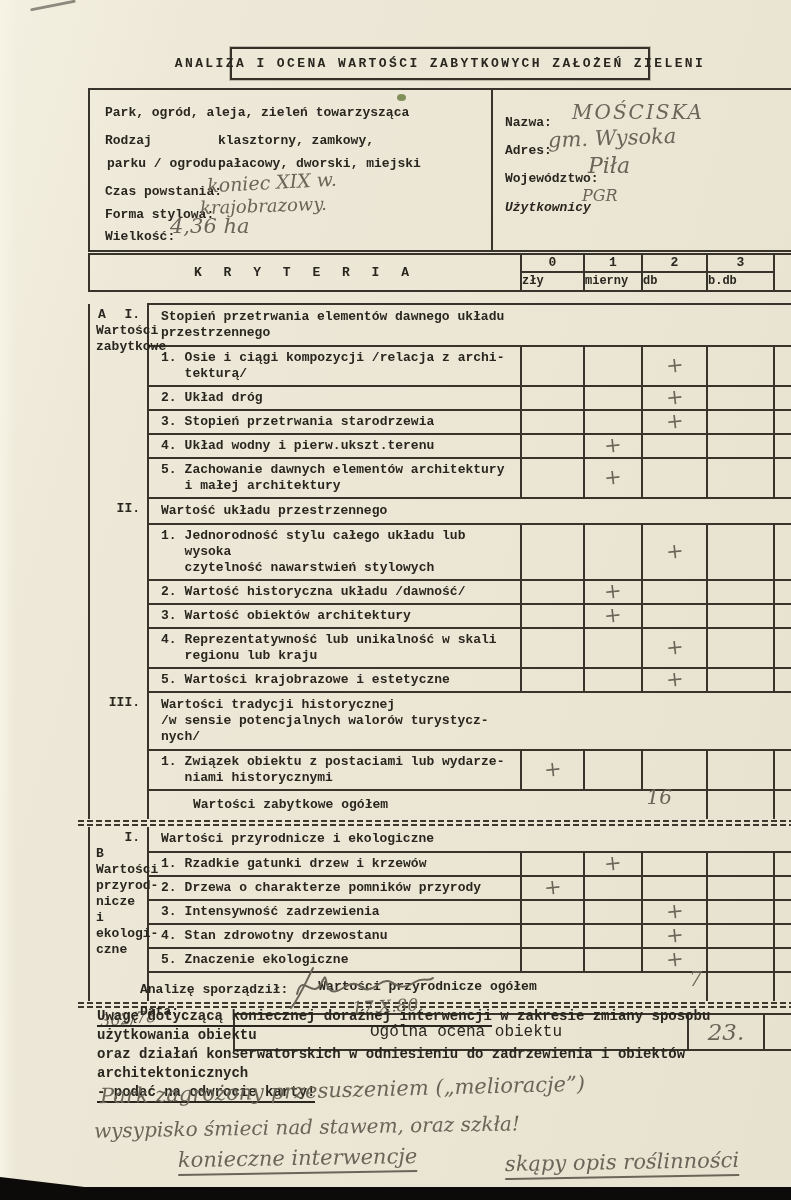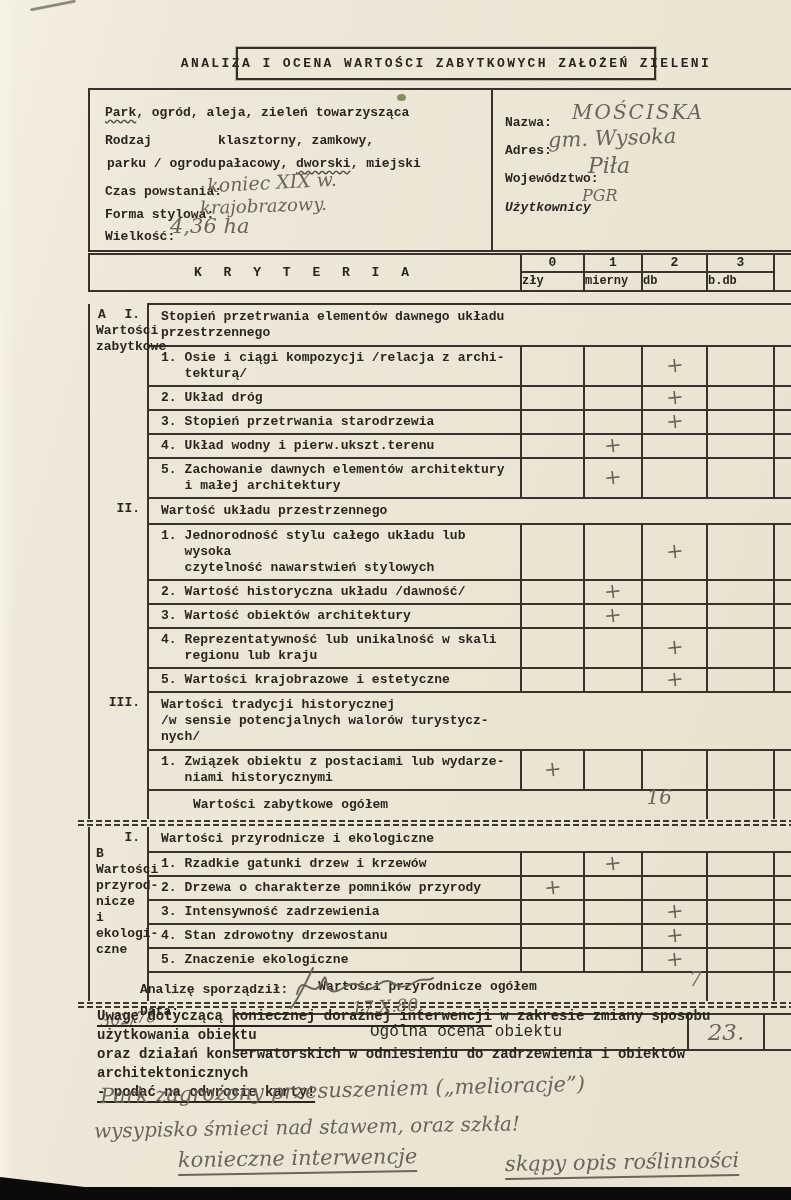--- a/index.html
+++ b/index.html
@@ -10,34 +10,34 @@
     color:#29261f;
   }
   
   .corner-fold{position:absolute;left:30px;top:4px;width:46px;height:3px;background:#57534a;opacity:.65;transform:rotate(-11deg);border-radius:2px;}
   .edge-strip{position:absolute;left:0;top:0;width:16px;height:100%;background:linear-gradient(90deg,#f6f3e6,rgba(246,243,230,0));}
   .ink-dot{position:absolute;left:397px;top:94px;width:9px;height:7px;border-radius:50%;background:#6f7f43;opacity:.85;}
   .scan-bar{position:absolute;left:0;top:1187px;width:791px;height:13px;background:#0c0b09;}
   .scan-wedge{position:absolute;left:0;top:1174px;width:110px;height:26px;background:#0c0b09;clip-path:polygon(0 12%,100% 62%,100% 100%,0 100%);}
   
   .title-box{
-    position:absolute;left:236px;top:47px;width:416px;height:29px;
+    position:absolute;left:230px;top:47px;width:416px;height:29px;
     border:2px solid #353128; box-shadow:0 0 0 1px rgba(53,49,40,.25);
     display:flex;align-items:center;justify-content:center;
     font-weight:bold;font-size:13px;letter-spacing:2.4px;white-space:nowrap;
   }
   
   .header-box{
     position:absolute;left:88px;top:88px;width:703px;height:160px;
     border-top:2px solid #38342b;border-bottom:2px solid #38342b;border-left:2px solid #38342b;
   }
   .header-divider{position:absolute;left:401px;top:0;width:2px;height:100%;background:#38342b;}
   .fld{position:absolute;font-weight:bold;font-size:13px;line-height:16px;white-space:nowrap;}
   .hand{font-family:"DejaVu Serif","Liberation Serif",serif;font-style:italic;font-weight:400;color:#6b6559;white-space:nowrap;}
-  .u-wavy{text-decoration:underline;text-decoration-style:wavy;text-decoration-color:#4a463c;text-underline-offset:3px;}
+  .u-wavy{text-decoration-style:wavy;text-decoration-color:#4a463c;text-underline-offset:3px;}
   
   .table-zone{position:absolute;left:88px;top:253px;width:713px;}
   table{border-collapse:collapse;table-layout:fixed;width:703px;
         font:bold 13px/16px "Liberation Mono","DejaVu Sans Mono",monospace;color:#29261f;}
   td{border:2px solid #38342b;vertical-align:top;padding:2px 4px;}
   
   .band .kry{border-right:2px solid #38342b;text-align:center;vertical-align:middle;letter-spacing:7px;font-size:13px;}
   .band .bnum{height:15px;text-align:center;padding:0;}
   .band .blab{height:17px;padding:0;font-size:12px;}
   .band .bx{border-right:none;}

